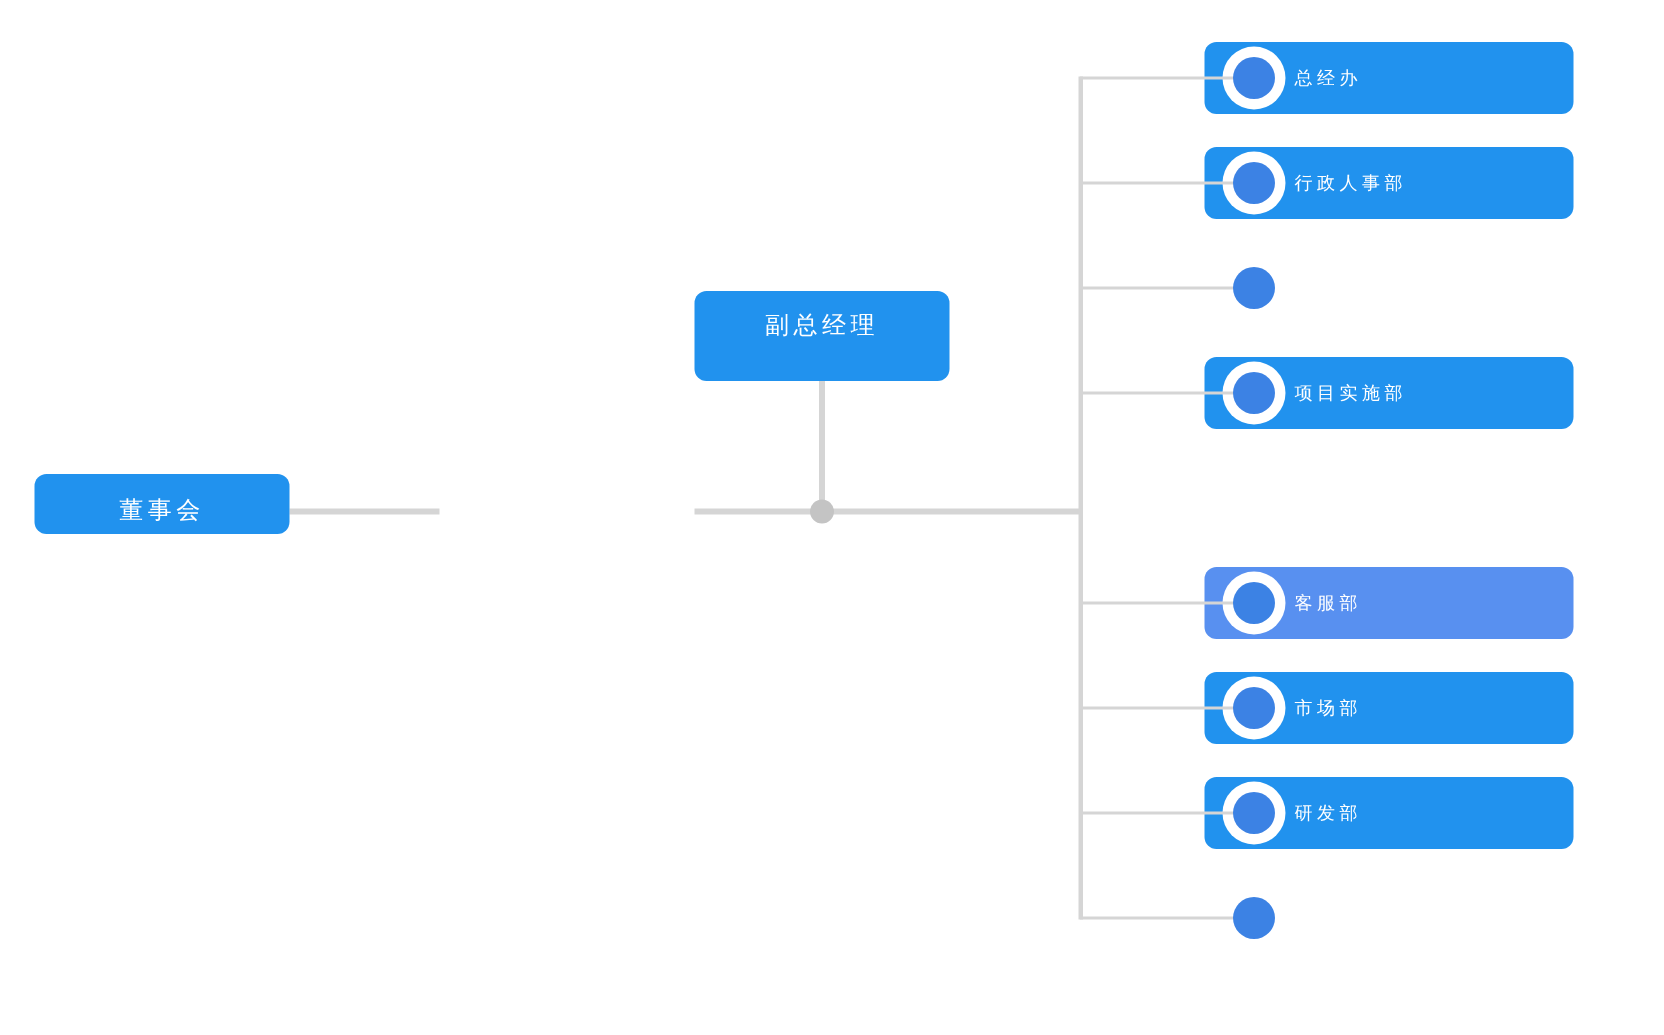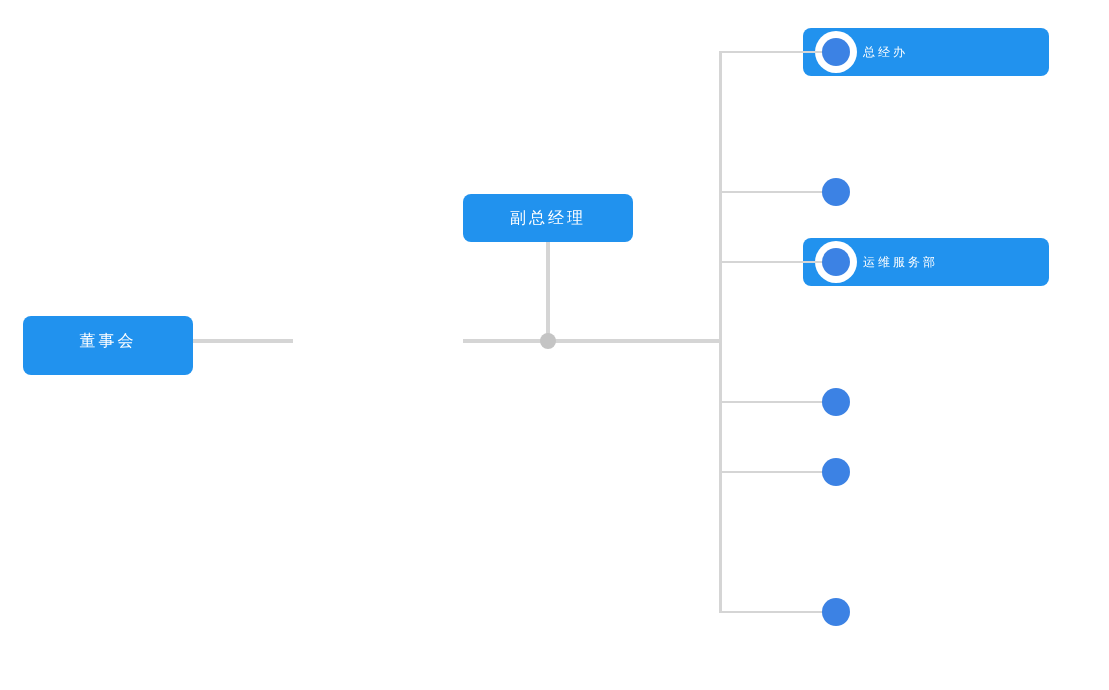--- a/index.html
+++ b/index.html
@@ -25,29 +25,29 @@
   .vline{position:absolute;width:4px;background:var(--line-gray);}
   .trunk{position:absolute;width:3px;background:var(--line-gray);}
   .junction{
     position:absolute;left:540px;top:333px;
     width:16px;height:16px;border-radius:50%;
     background:var(--junction-gray);
   }
   
   .node{
     position:absolute;
-    width:170px;height:59px;
+    width:170px;height:40px;
     background:var(--node-blue);
     border-radius:8px;
     color:var(--text-white);
     font-size:16px;letter-spacing:3px;
     line-height:50px;text-align:center;
     cursor:pointer;
   }
-  .node.deputy{height:48px;line-height:48px;}
+  .node.deputy{height:60px;line-height:48px;}
   
   .dept{position:absolute;left:0;width:1109px;height:48px;}
   .dept .branch{
     position:absolute;left:720px;top:23px;
     width:116px;height:2px;
     background:var(--line-gray);
     z-index:3;
   }
   .dept .dbox{
     position:absolute;left:803px;top:0;
@@ -89,47 +89,61 @@
   <div class="node" style="left:23px;top:316px">董事会</div>
   <div class="node deputy" style="left:463px;top:194px">副总经理</div>
 
   <div class="dept" style="top:28px">
     <div class="branch"></div>
     <div class="dbox">总经办</div>
     <div class="ring"></div>
     <div class="dot"></div>
   </div>
 
+  <div class="dept" style="top:98px">
+    <div class="branch"></div>
+    <div class="dbox">行政人事部</div>
+    <div class="ring"></div>
+    <div class="dot"></div>
+  </div>
 
   <div class="dept" style="top:168px">
     <div class="branch"></div>
     <div class="ring"></div>
     <div class="dot"></div>
   </div>
 
   <div class="dept" style="top:238px">
     <div class="branch"></div>
-    <div class="dbox">运维服务部</div>
+    <div class="dbox">项目实施部</div>
     <div class="ring"></div>
     <div class="dot"></div>
   </div>
 
 
   <div class="dept" style="top:378px">
     <div class="branch"></div>
+    <div class="dbox highlight">客服部</div>
     <div class="ring"></div>
     <div class="dot"></div>
   </div>
 
   <div class="dept" style="top:448px">
     <div class="branch"></div>
+    <div class="dbox">市场部</div>
     <div class="ring"></div>
     <div class="dot"></div>
   </div>
 
+  <div class="dept" style="top:518px">
+    <div class="branch"></div>
+    <div class="dbox">研发部</div>
+    <div class="ring"></div>
+    <div class="dot"></div>
+  </div>
 
   <div class="dept" style="top:588px">
     <div class="branch"></div>
     <div class="ring"></div>
     <div class="dot"></div>
   </div>
 
 </div>
 
 </body></html>

